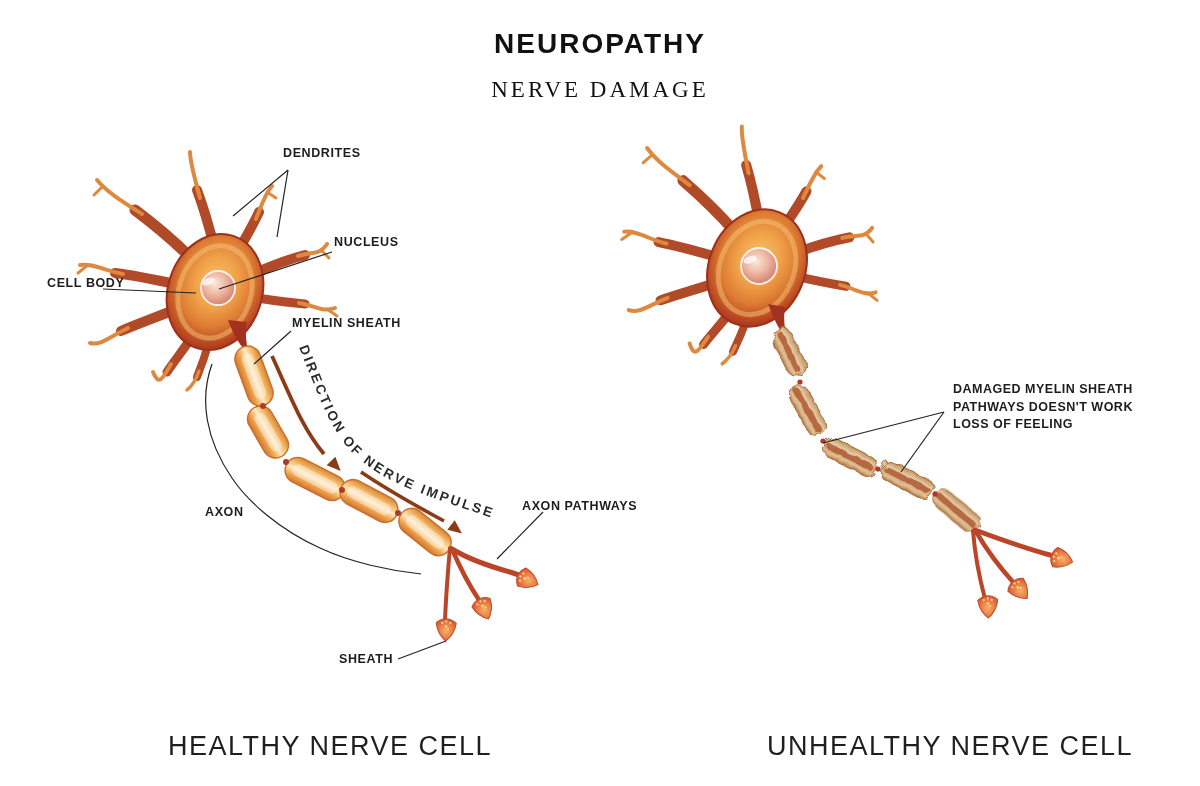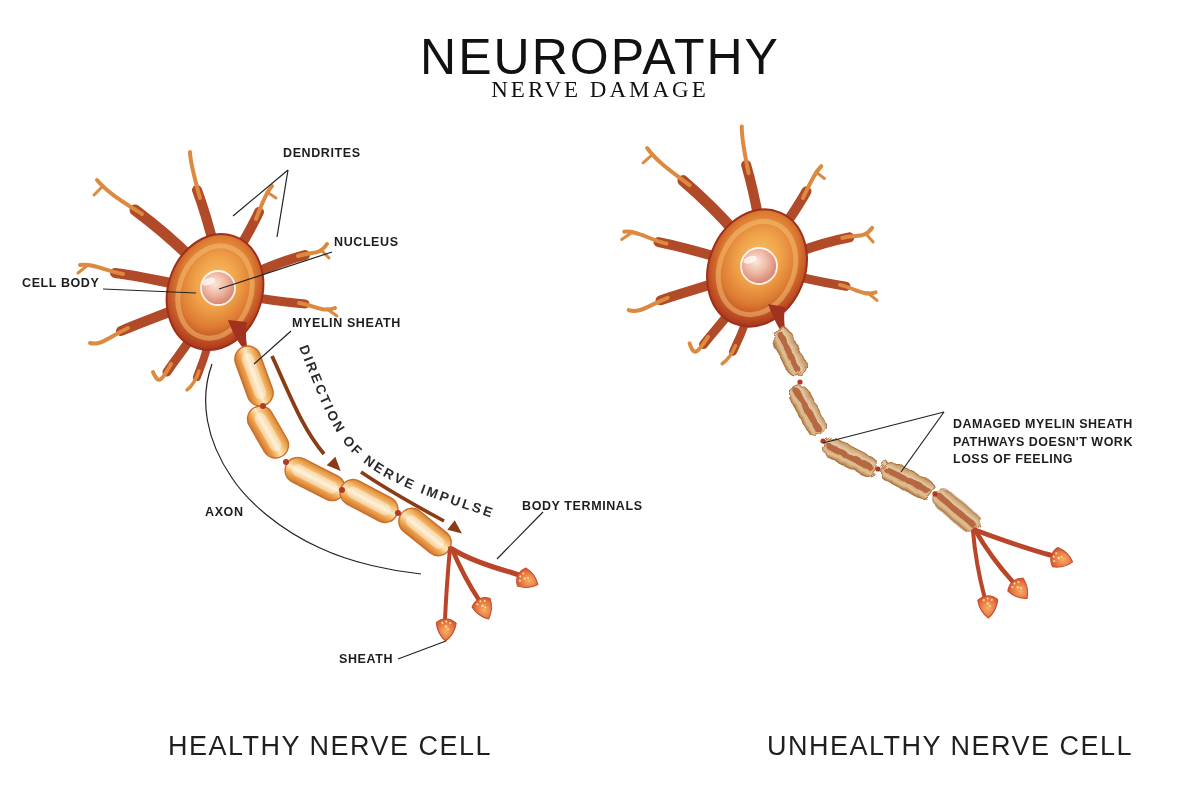--- a/index.html
+++ b/index.html
@@ -1,25 +1,25 @@
 <!DOCTYPE html>
 <html style="--c-title_text: #111111; --c-label_text: #1d1d1d; --c-leader_line: #222222; --c-soma_center: #f2a94e; --c-soma_rim: #a12f1c; --c-nucleus: #efb5a0; --c-dendrite_base: #b14a28; --c-dendrite_tip: #dd8a40; --c-myelin_light: #fce9c0; --c-myelin_mid: #f0a64e; --c-myelin_edge: #cf7430; --c-damaged_light: #e3c8a4; --c-damaged_mid: #cfa379; --c-damaged_stripe: #b05a36; --c-impulse_arrow: #8a3c16; --c-terminal: #bb4529; --c-synapse_dots: #ffd98a;"><head>
 <meta charset="utf-8">
 <style>
   html,body{margin:0;padding:0;background:#ffffff;}
   .canvas{position:relative;width:1200px;height:786px;background:#ffffff;overflow:hidden;
           font-family:"Liberation Sans",sans-serif;}
   .title{position:absolute;left:600px;top:28px;transform:translateX(-50%);
-         font-size:50px;font-weight:400;letter-spacing:2px;color:var(--c-title_text,#111);white-space:nowrap;}
+         font-size:28px;font-weight:700;letter-spacing:2px;color:var(--c-title_text,#111);white-space:nowrap;}
   .subtitle{position:absolute;left:600px;top:77px;transform:translateX(-50%);
          font-size:23px;font-weight:400;letter-spacing:3px;color:var(--c-title_text,#111);white-space:nowrap;font-family:Liberation Serif, serif;}
   .lbl{position:absolute;font-size:12.5px;font-weight:600;letter-spacing:0.6px;
        color:var(--c-label_text,#1d1d1d);white-space:nowrap;}
   .note{position:absolute;left:953px;top:381px;font-size:12.5px;font-weight:600;
-        letter-spacing:0.5px;line-height:17.5px;color:var(--c-label_text,#1d1d1d);margin-top:35px;}
+        letter-spacing:0.5px;line-height:17.5px;color:var(--c-label_text,#1d1d1d);}
   .caption{position:absolute;top:731px;transform:translateX(-50%);
         font-size:27px;font-weight:400;letter-spacing:1.5px;color:#1f1f1f;white-space:nowrap;}
   .caption.left{left:330px;}
   .caption.right{left:950px;}
   svg.art{position:absolute;left:0;top:0;}
   .dbase{fill:none;stroke:var(--c-dendrite_base,#b14a28);stroke-linecap:round;}
   .dtip{fill:none;stroke:var(--c-dendrite_tip,#dd8a40);stroke-linecap:round;}
   .leader{fill:none;stroke:var(--c-leader_line,#222);stroke-width:1.2;}
   .term{fill:none;stroke:var(--c-terminal,#bb4529);stroke-linecap:round;}
   .arrowline{fill:none;stroke:var(--c-impulse_arrow,#8a3c16);}
@@ -228,24 +228,24 @@
       <path class="leader" d="M 944 412 L 823 443"></path>
       <path class="leader" d="M 944 412 L 901 472"></path>
     </g>
   </svg>
 
   <div class="title">NEUROPATHY</div>
   <div class="subtitle">NERVE DAMAGE</div>
 
   <div class="lbl" style="left:283px;top:146px">DENDRITES</div>
   <div class="lbl" style="left:334px;top:235px">NUCLEUS</div>
-  <div class="lbl" style="left:22px;top:276px">CELL BODY</div>
+  <div class="lbl" style="left:47px;top:276px">CELL BODY</div>
   <div class="lbl" style="left:292px;top:316px">MYELIN SHEATH</div>
   <div class="lbl" style="left:205px;top:505px">AXON</div>
-  <div class="lbl" style="left:522px;top:499px">BODY TERMINALS</div>
+  <div class="lbl" style="left:522px;top:499px">AXON PATHWAYS</div>
   <div class="lbl" style="left:339px;top:652px">SHEATH</div>
 
   <div class="note">
     <div>DAMAGED MYELIN SHEATH</div>
     <div>PATHWAYS DOESN'T WORK</div>
     <div>LOSS OF FEELING</div>
   </div>
 
   <div class="caption left">HEALTHY NERVE CELL</div>
   <div class="caption right">UNHEALTHY NERVE CELL</div>

